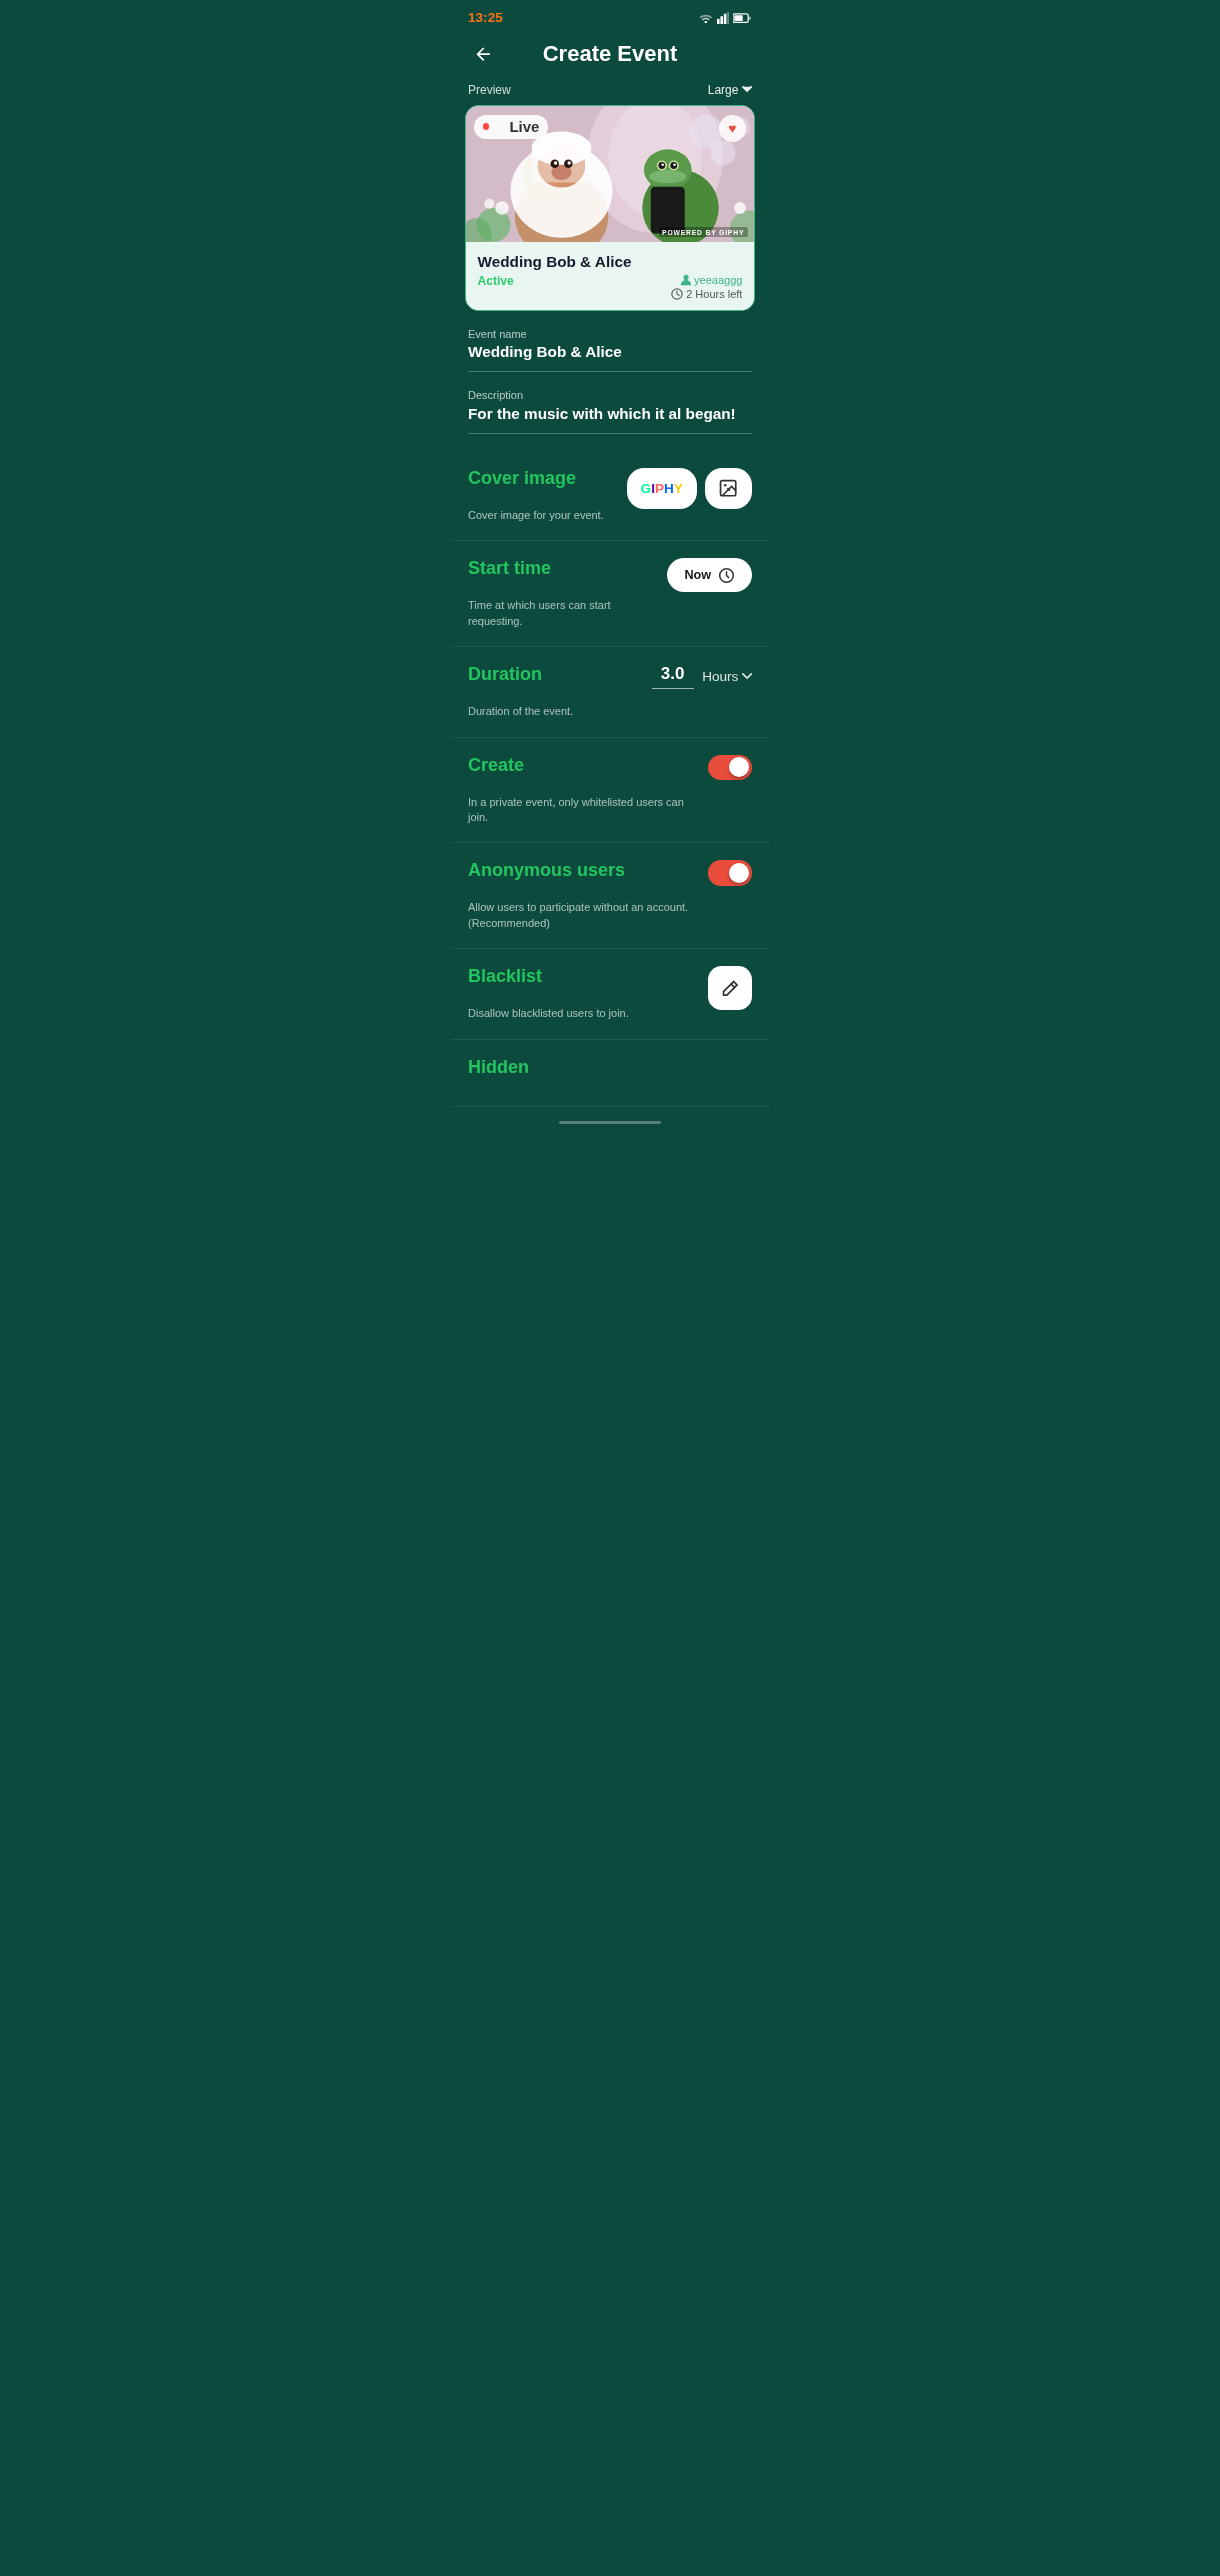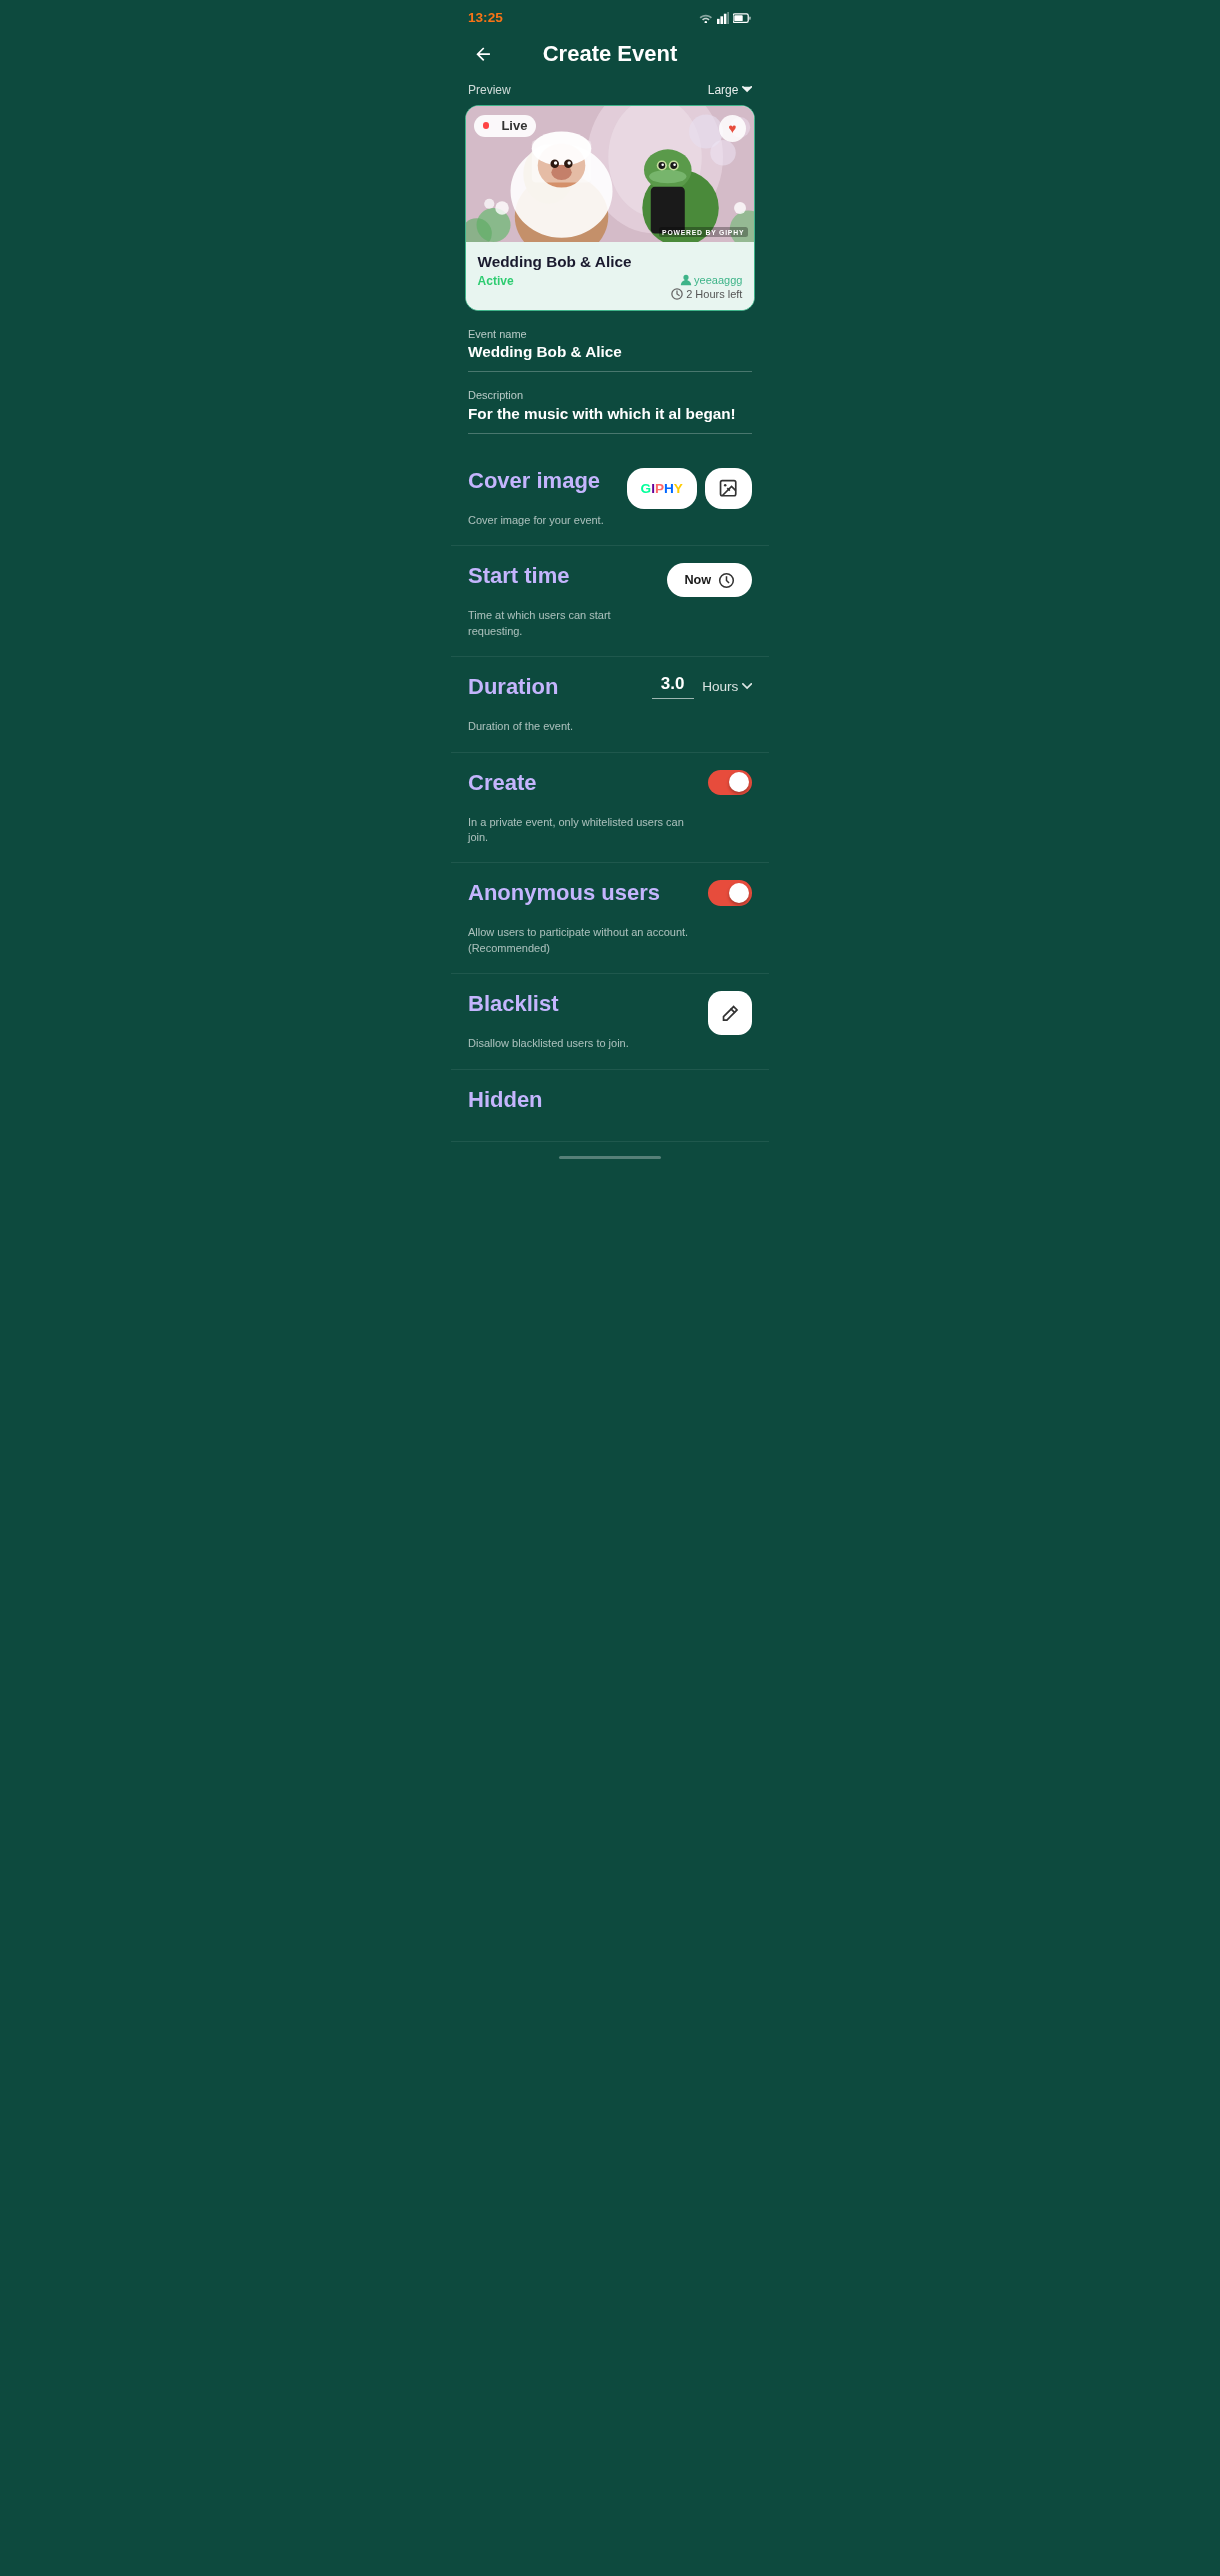--- a/index.html
+++ b/index.html
@@ -106,22 +106,22 @@
 
     .live-badge {
       position: absolute;
       top: 8.5px;
       left: 8.5px;
       background: rgba(255,255,255,0.9);
       border-radius: 17px;
       padding: 3.4px 8.5px;
       display: flex;
       align-items: center;
-      gap: 12px;
-      font-size: 13px;
+      gap: 20px;
+      font-size: 15px;
       font-weight: 600;
       color: #333;
       z-index: 10;
     }
 
     .live-dot {
       width: 6.8px;
       height: 6.8px;
       border-radius: 50%;
       background: #ff4444;
@@ -239,23 +239,23 @@
       padding: 17px 17px;
       border-bottom: 0.8px solid rgba(255,255,255,0.08);
     }
 
     .settings-row-text {
       flex: 1;
       margin-right: 13.6px;
     }
 
     .settings-row-title {
-      font-size: 22px;
+      font-size: 18px;
       font-weight: 700;
-      color: #c4b5fd;
+      color: #22c55e;
       margin-bottom: 3.4px;
     }
 
     .settings-row-subtitle {
       font-size: 11px;
       color: rgba(255,255,255,0.65);
       line-height: 1.4;
       margin-top: 19px;
     }
 

